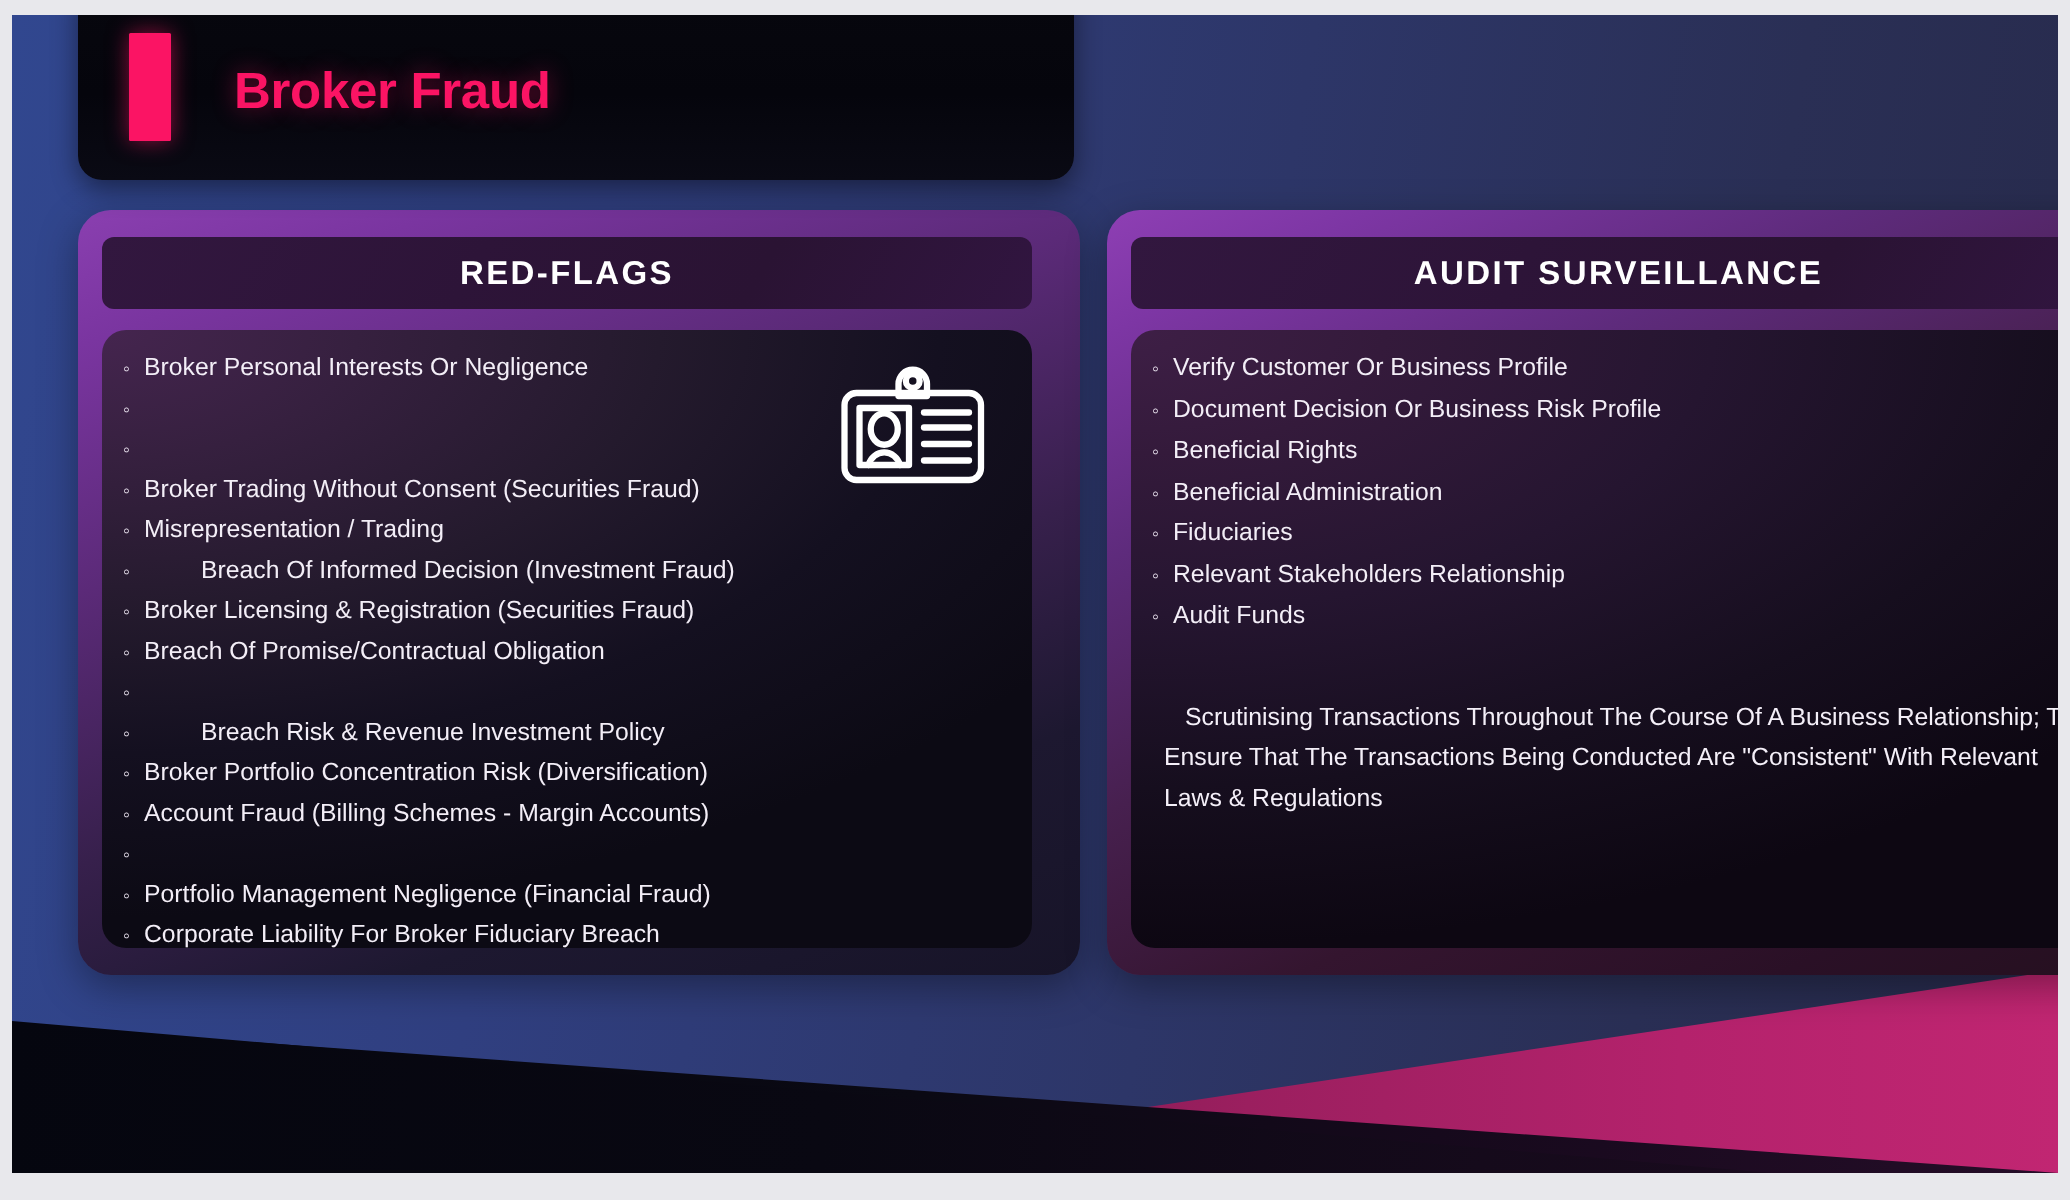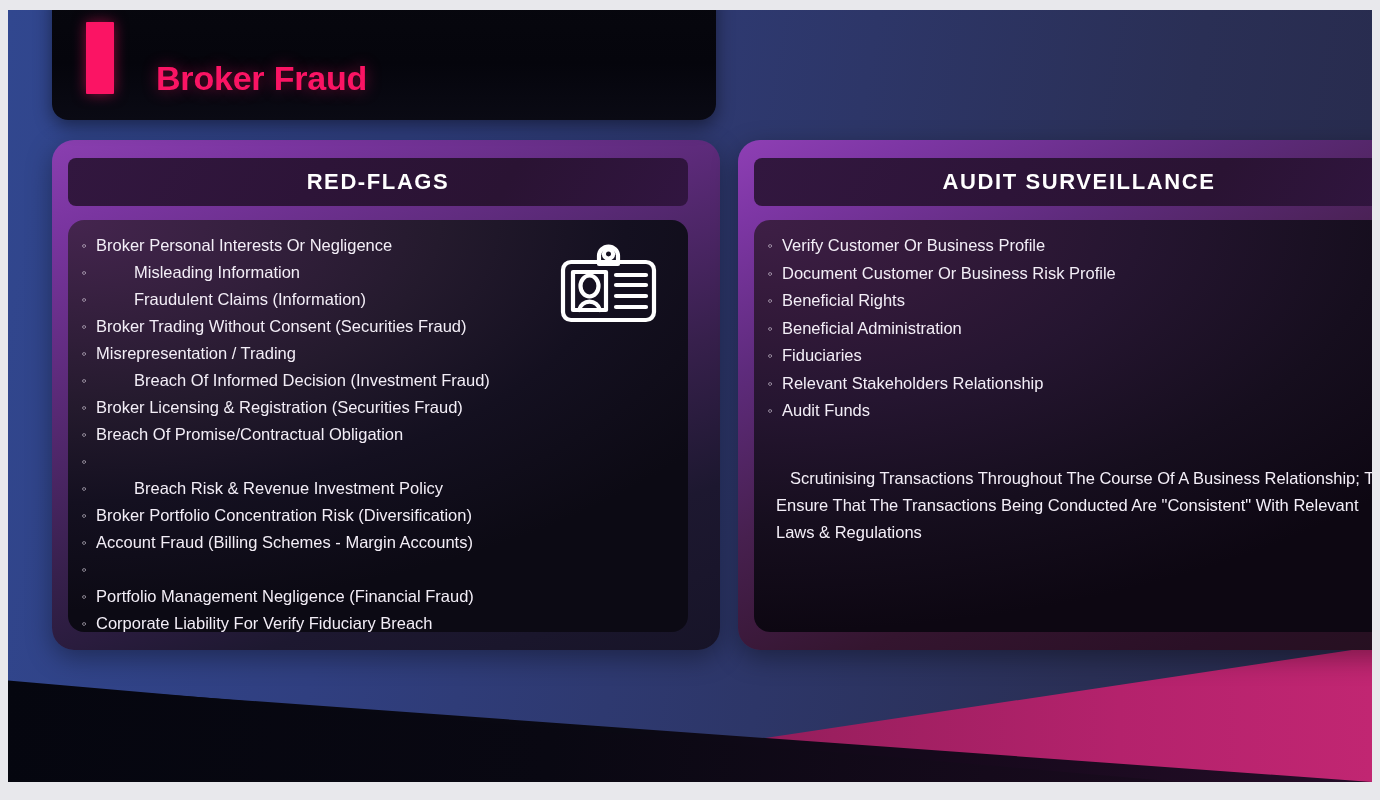--- a/index.html
+++ b/index.html
@@ -66,21 +66,21 @@
     top: 30px;
     width: 28px;
     height: 72px;
     background: #fb1464;
     border-radius: 1px;
     box-shadow: 0 0 14px rgba(251,20,100,0.55);
   }
   #title-text {
     position: absolute;
     left: 104px;
-    top: 67px;
+    top: 50px;
     font-size: 34px;
     font-weight: bold;
     color: #fb1464;
     letter-spacing: -0.2px;
     text-shadow: 0 0 16px rgba(251,20,100,0.45);
     white-space: nowrap;
   }
 
   
   .panel {
@@ -223,25 +223,23 @@
         </svg>
       </span>
 
       <ul class="bullet-list" id="list-red-flags">
           <li class="bullet-item">
             <span class="bullet-dot">◦</span>
             <span class="bullet-text">Broker Personal Interests Or Negligence</span>
           </li>
           <li class="bullet-item indented">
             <span class="bullet-dot">◦</span>
-            <span class="bullet-text">Misleading Information</span>
           </li>
           <li class="bullet-item indented">
             <span class="bullet-dot">◦</span>
-            <span class="bullet-text">Fraudulent Claims (Information)</span>
           </li>
           <li class="bullet-item">
             <span class="bullet-dot">◦</span>
             <span class="bullet-text">Broker Trading Without Consent (Securities Fraud)</span>
           </li>
           <li class="bullet-item">
             <span class="bullet-dot">◦</span>
             <span class="bullet-text">Misrepresentation / Trading</span>
           </li>
           <li class="bullet-item indented">
@@ -273,39 +271,39 @@
           </li>
           <li class="bullet-item">
             <span class="bullet-dot">◦</span>
           </li>
           <li class="bullet-item">
             <span class="bullet-dot">◦</span>
             <span class="bullet-text">Portfolio Management Negligence (Financial Fraud)</span>
           </li>
           <li class="bullet-item">
             <span class="bullet-dot">◦</span>
-            <span class="bullet-text">Corporate Liability For Verify Fiduciary Breach</span>
+            <span class="bullet-text">Corporate Liability For Broker Fiduciary Breach</span>
           </li>
         </ul>
     </div>
   </section>
 
   <section class="panel" id="panel-audit">
     <div class="panel-header">
       <span class="panel-header-title">AUDIT SURVEILLANCE</span>
     </div>
     <div class="panel-card" id="card-audit">
       <ul class="bullet-list" id="list-audit">
           <li class="bullet-item">
             <span class="bullet-dot">◦</span>
             <span class="bullet-text">Verify Customer Or Business Profile</span>
           </li>
           <li class="bullet-item">
             <span class="bullet-dot">◦</span>
-            <span class="bullet-text">Document Customer Or Business Risk Profile</span>
+            <span class="bullet-text">Document Decision Or Business Risk Profile</span>
           </li>
           <li class="bullet-item">
             <span class="bullet-dot">◦</span>
             <span class="bullet-text">Beneficial Rights</span>
           </li>
           <li class="bullet-item">
             <span class="bullet-dot">◦</span>
             <span class="bullet-text">Beneficial Administration</span>
           </li>
           <li class="bullet-item">

